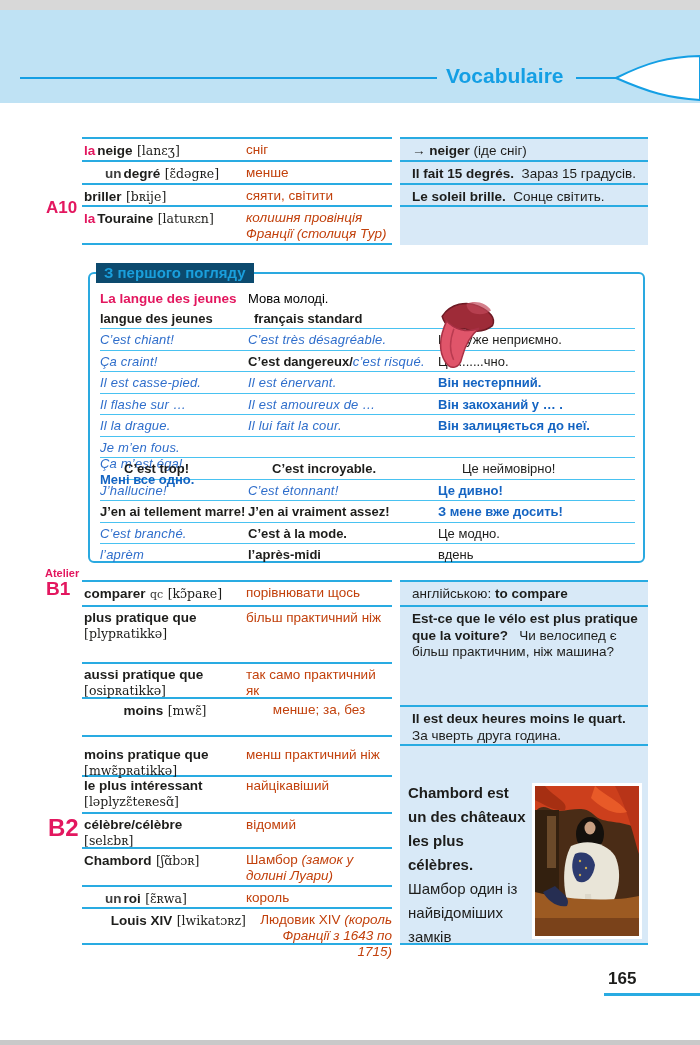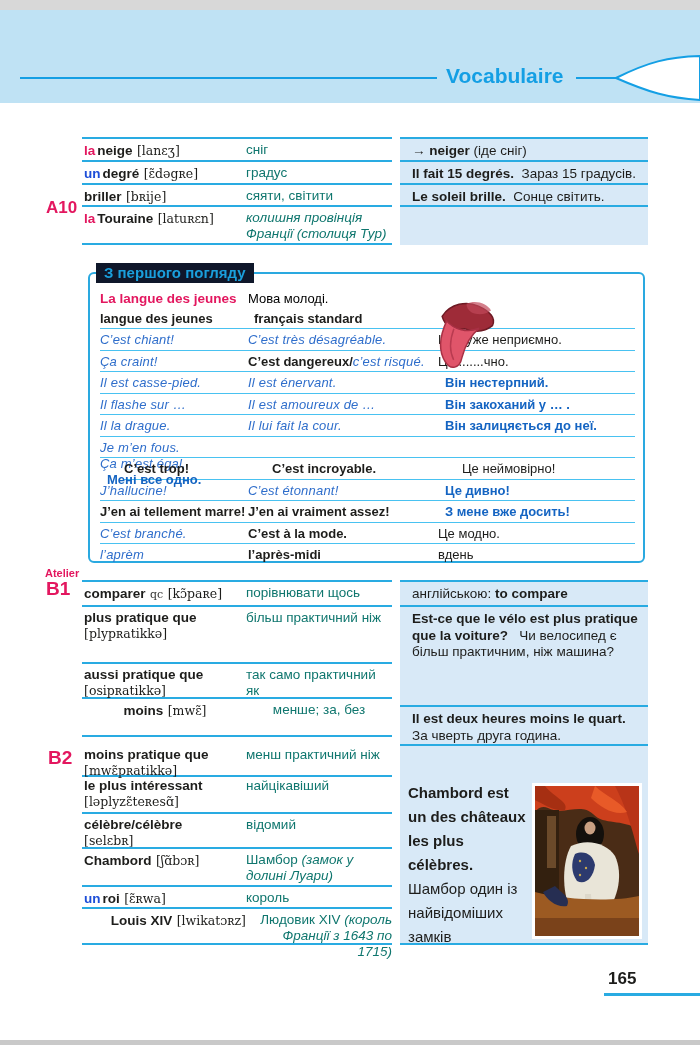--- a/index.html
+++ b/index.html
@@ -9,45 +9,45 @@
   .band{position:absolute;left:0;top:10px;width:700px;height:93px;background:#bfe2f4;}
   .band svg{position:absolute;left:0;top:0;}
   .voc-title{position:absolute;left:446px;top:54px;font-size:21px;font-weight:bold;color:#149fe4;}
   
   .seclab{position:absolute;color:#e3175f;font-weight:bold;}
   
   .vtab{position:absolute;border-top:2px solid #29abe2;}
   .vtab.nt{border-top:none;}
   .vrow{display:flex;border-bottom:2px solid #29abe2;box-sizing:border-box;padding-top:3px;}
   .wc{width:164px;padding-left:2px;box-sizing:border-box;line-height:16px;}
-  .tc{flex:1;line-height:16px;font-size:13.5px;color:#0f766e;}
+  .tc{flex:1;line-height:16px;font-size:13.5px;color:#c2410c;}
   .w{font-weight:bold;color:#1d1d1b;font-size:13.5px;}
   .ph{font-family:"DejaVu Serif",serif;font-size:12.5px;color:#1d1d1b;}
   .qc{font-family:"DejaVu Serif",serif;font-size:11px;color:#3a3a38;}
   .art-r{color:#e3175f;font-weight:bold;font-size:13.5px;margin-right:2px;}
-  .art-b{color:#1d4ed8;font-weight:bold;font-size:13.5px;margin-right:2px;}
+  .art-b{color:#404040;font-weight:bold;font-size:13.5px;margin-right:2px;margin-left:21px;}
   .it{font-style:italic;}
   .b{font-weight:bold;color:#1d1d1b;}
   
   .panel{position:absolute;background:#d8e9f7;border-top:2px solid #29abe2;box-sizing:border-box;}
   .panel.nt{border-top:none;}
   .prow{border-bottom:2px solid #29abe2;box-sizing:border-box;padding:4px 8px 0 12px;font-size:13.5px;color:#1d1d1b;line-height:16.5px;}
   .prow.last{border-bottom:none;}
   .pb{border-bottom:2px solid #29abe2;}
   
   .glance{position:absolute;left:88px;top:272px;width:557px;height:291px;border:2px solid #2aa9e0;border-radius:6px;background:#fff;box-sizing:border-box;}
-  .gtitle{position:absolute;top:-11px;left:6px;background:#0f172a;color:#1a9fdc;font-weight:bold;font-size:15px;padding:0 8px;line-height:20px;}
+  .gtitle{position:absolute;top:-11px;left:6px;background:#0c4a6e;color:#1a9fdc;font-weight:bold;font-size:15px;padding:0 8px;line-height:20px;}
   .ggrid{position:absolute;left:10px;right:8px;top:14px;}
   .grow{display:flex;align-items:flex-start;box-sizing:border-box;padding-top:3px;}
   .grow.sep{border-bottom:1.5px solid #49c2f1;}
   .gc1{width:148px;font-size:13px;line-height:16px;}
   .gc2{width:190px;font-size:13px;line-height:16px;}
   .gc3{flex:1;font-size:13px;line-height:16px;color:#1d1d1b;}
   .ji{font-style:italic;color:#2f6ecb;letter-spacing:.2px;}
-  .ub{color:#1464c2;font-weight:bold;margin-left:7px;}
+  .ub{color:#1464c2;font-weight:bold;}
   .pinkb{color:#e3175f;font-weight:bold;font-size:13.5px;}
   .tongue{position:absolute;left:433px;top:300px;z-index:5;transform:rotate(6deg);}
   
   .b2flex{display:flex;padding:6px 6px 0 8px;}
   .b2txt{width:126px;font-size:15px;line-height:24px;color:#1d1d1b;}
   .portrait{margin-left:4px;margin-top:2px;border:3px solid #fff;width:104px;height:150px;}
   
   .pageno{position:absolute;left:608px;top:969px;font-size:17px;font-weight:bold;color:#1d1d1b;}
   .pageno-line{position:absolute;left:604px;top:993px;width:96px;height:3px;background:#29abe2;}
   .graybottom{position:absolute;left:0;top:1040px;width:700px;height:5px;background:#c9c9c9;}
@@ -69,21 +69,21 @@
 
   <div class="seclab" style="left:46px;top:198px;font-size:17px;">A10</div>
 
   <div class="vtab" style="left:82px;top:137px;width:310px;">
     <div class="vrow" style="height:23px;">
       <div class="wc"><span class="art-r">la</span><span class="w">neige</span> <span class="ph">[lanɛʒ]</span></div>
       <div class="tc"><span>сніг</span></div>
     </div>
     <div class="vrow" style="height:23px;">
       <div class="wc"><span class="art-b">un</span><span class="w">degré</span> <span class="ph">[ɛ̃dəgʀe]</span></div>
-      <div class="tc"><span>градус</span></div>
+      <div class="tc"><span>менше</span></div>
     </div>
     <div class="vrow" style="height:22px;">
       <div class="wc"><span class="w">briller</span> <span class="ph">[bʀije]</span></div>
       <div class="tc"><span>сяяти, світити</span></div>
     </div>
     <div class="vrow" style="height:38px;">
       <div class="wc"><span class="art-r">la</span><span class="w">Touraine</span> <span class="ph">[latuʀɛn]</span></div>
       <div class="tc it"><span>колишня провінція Франції (столиця Тур)</span></div>
     </div>
   </div>
@@ -214,21 +214,21 @@
   <div class="panel" style="left:400px;top:580px;width:248px;">
     <div class="prow" style="height:25px;"><span>англійською:</span> <span class="b">to compare</span></div>
     <div class="prow" style="height:100px;"><span class="b">Est-ce que le vélo est plus pratique que la voiture?</span>&nbsp;&nbsp;&nbsp;<span>Чи велосипед є більш практичним, ніж машина?</span></div>
     <div class="prow" style="height:39px;">
         <div class="b">Il est deux heures moins le quart.</div>
         <div>За чверть друга година.</div>
       </div>
     <div class="prow last" style="height:37px;"></div>
   </div>
 
-  <div class="seclab" style="left:48px;top:747px;font-size:19px;">B2</div>
+  <div class="seclab" style="left:48px;top:814px;font-size:24px;">B2</div>
 
   <div class="vtab nt" style="left:82px;top:775px;width:310px;">
     <div class="vrow" style="height:39px;">
       <div class="wc">
           <div class="w">le plus intéressant</div>
           <div class="ph">[ləplyzɛ̃teʀesɑ̃]</div>
         </div>
       <div class="tc"><span>найцікавіший</span></div>
     </div>
     <div class="vrow" style="height:35px;">

